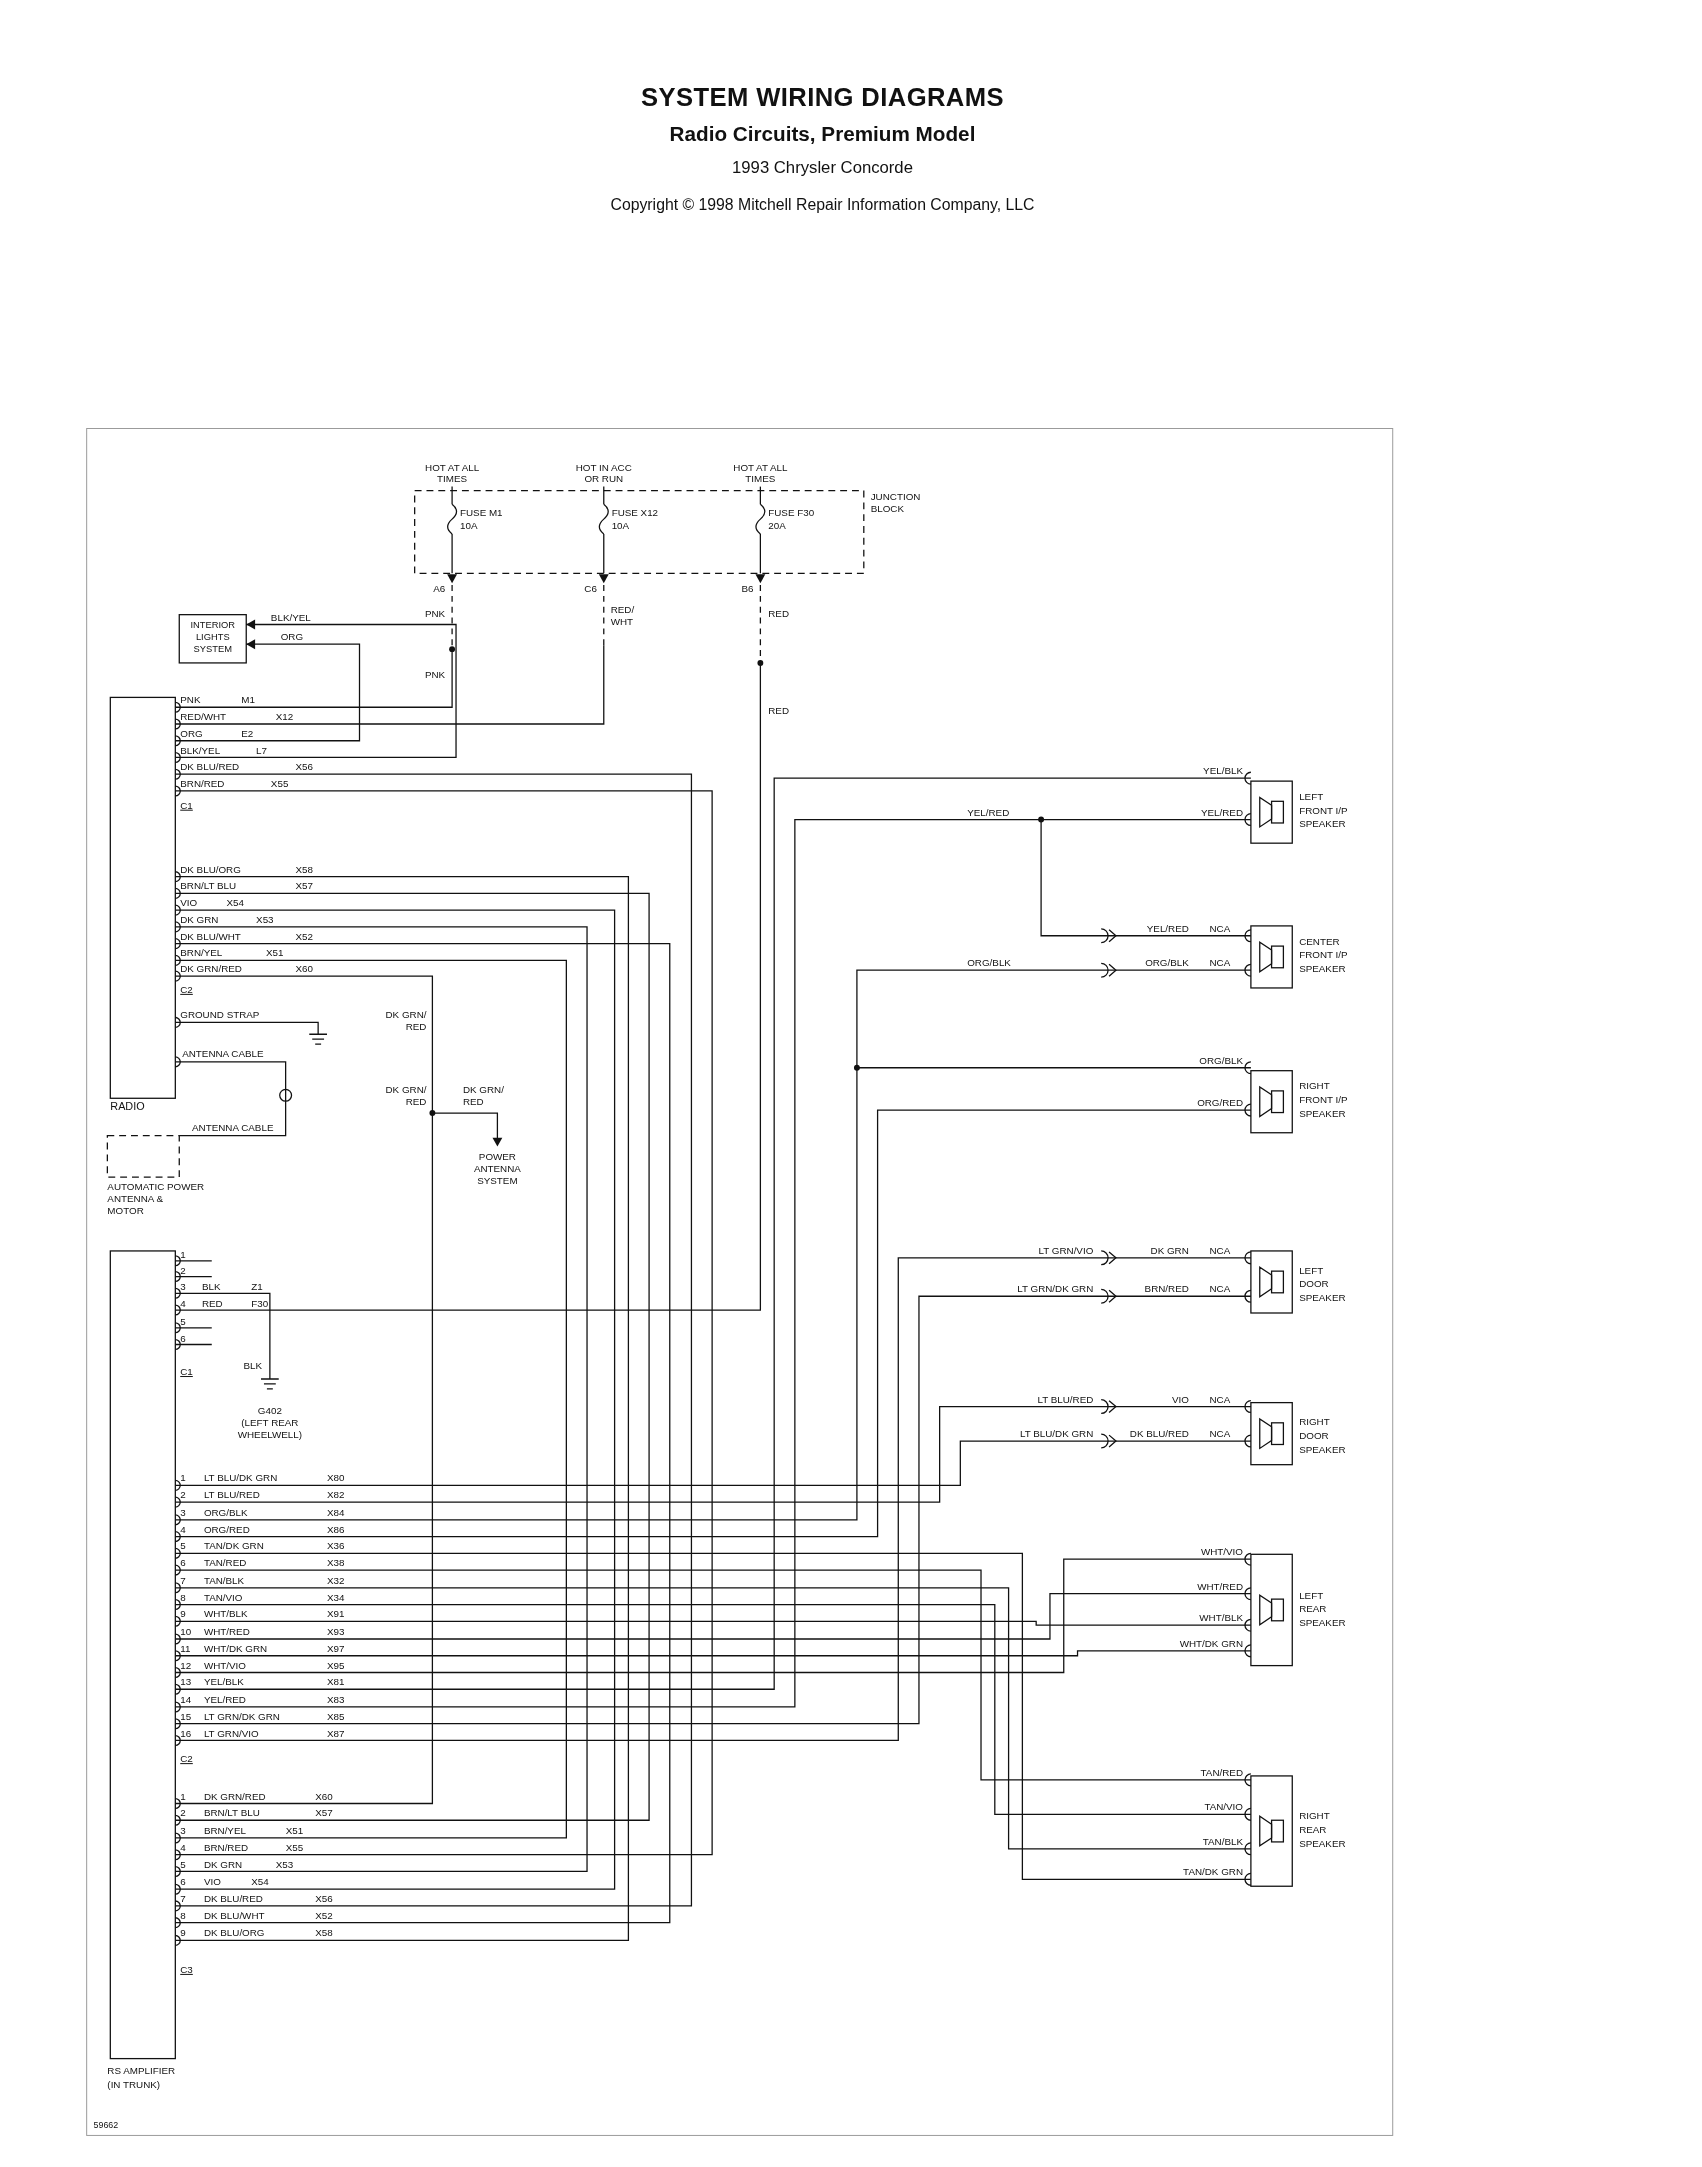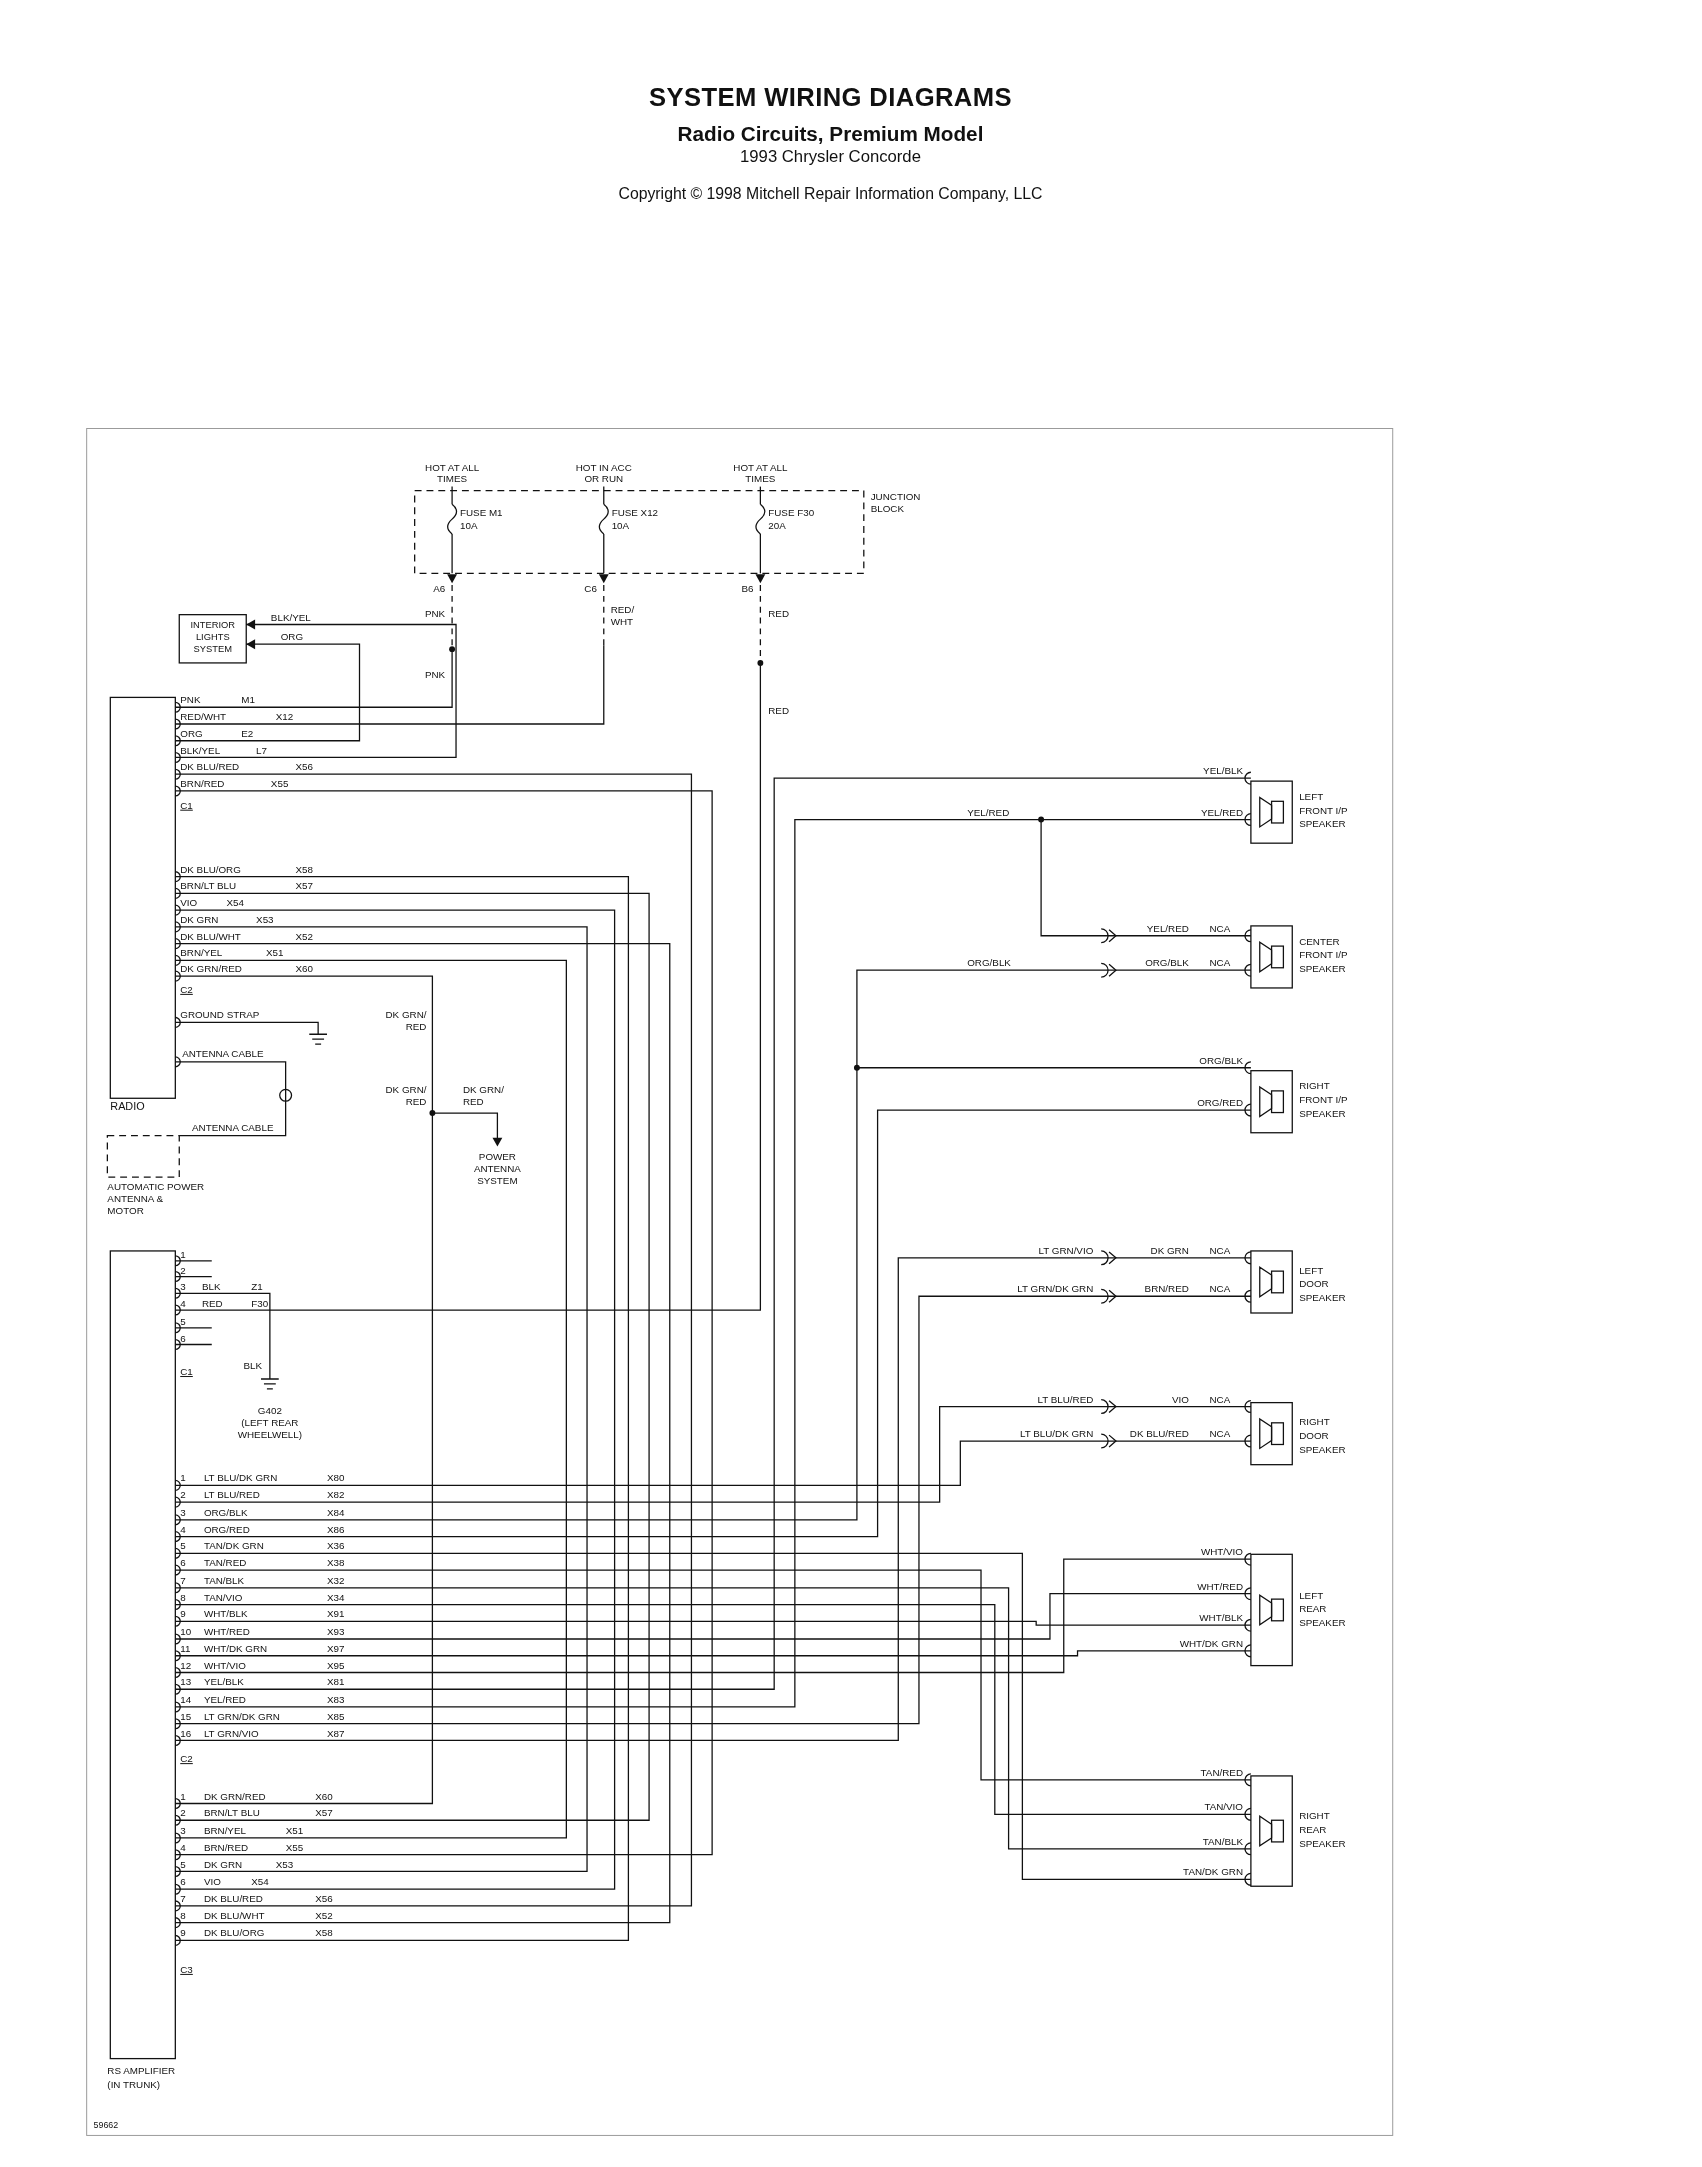--- a/index.html
+++ b/index.html
@@ -1,22 +1,22 @@
 <!DOCTYPE html>
 <html><head>
 <meta charset="utf-8">
 <style>
   *{margin:0;padding:0;box-sizing:border-box}
   html,body{background:#fff}
   body{width:1702px;height:2167px;position:relative;overflow:hidden;
        font-family:"Liberation Sans",sans-serif;color:#111}
-  .header{position:absolute;top:83px;left:8px;width:1645px;text-align:center}
+  .header{position:absolute;top:83px;left:0;width:1645px;text-align:center}
   .h1{font-size:25.6px;font-weight:700;letter-spacing:0.4px}
   .h2{font-size:20.7px;font-weight:700;margin-top:9.9px}
-  .h3{font-size:16.7px;margin-top:1px}
+  .h3{font-size:16.7px;margin-top:12px}
   .copyright{font-size:15.8px;margin-top:18px}
   svg{position:absolute;left:0;top:0}
   .box{fill:none;stroke:#111;stroke-width:1.3}
   .box.dash{stroke-dasharray:7 5}
   .box.light{stroke:#9a9a9a;stroke-width:1}
   .wire{fill:none;stroke:#111;stroke-width:1.3}
   .wire.dash{stroke-dasharray:6 5}
   .sym{fill:none;stroke:#111;stroke-width:1.3}
   .dot{fill:#111;stroke:none}
   .arrow{fill:#111;stroke:none}

